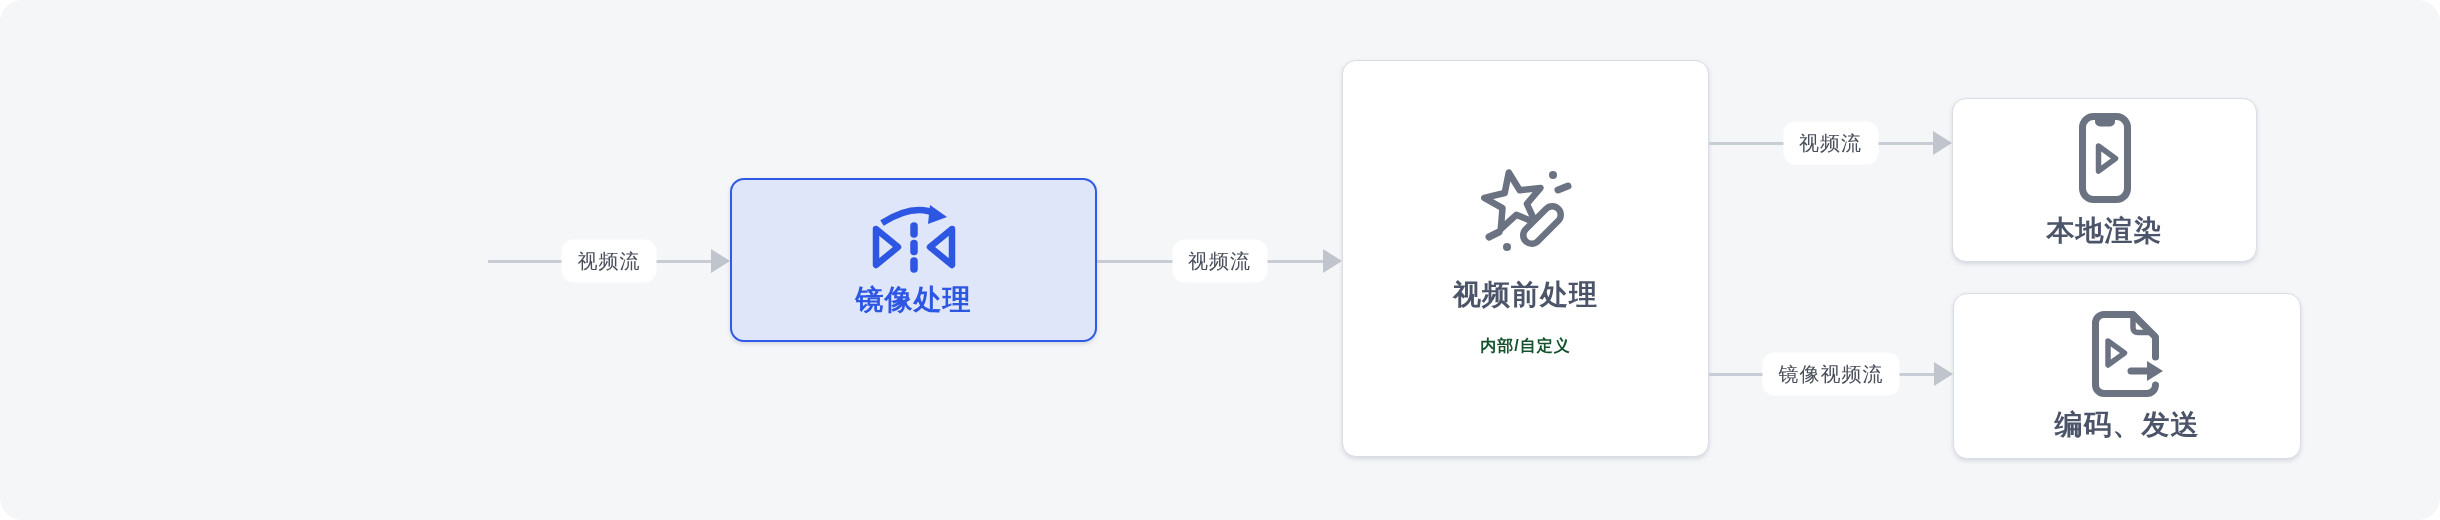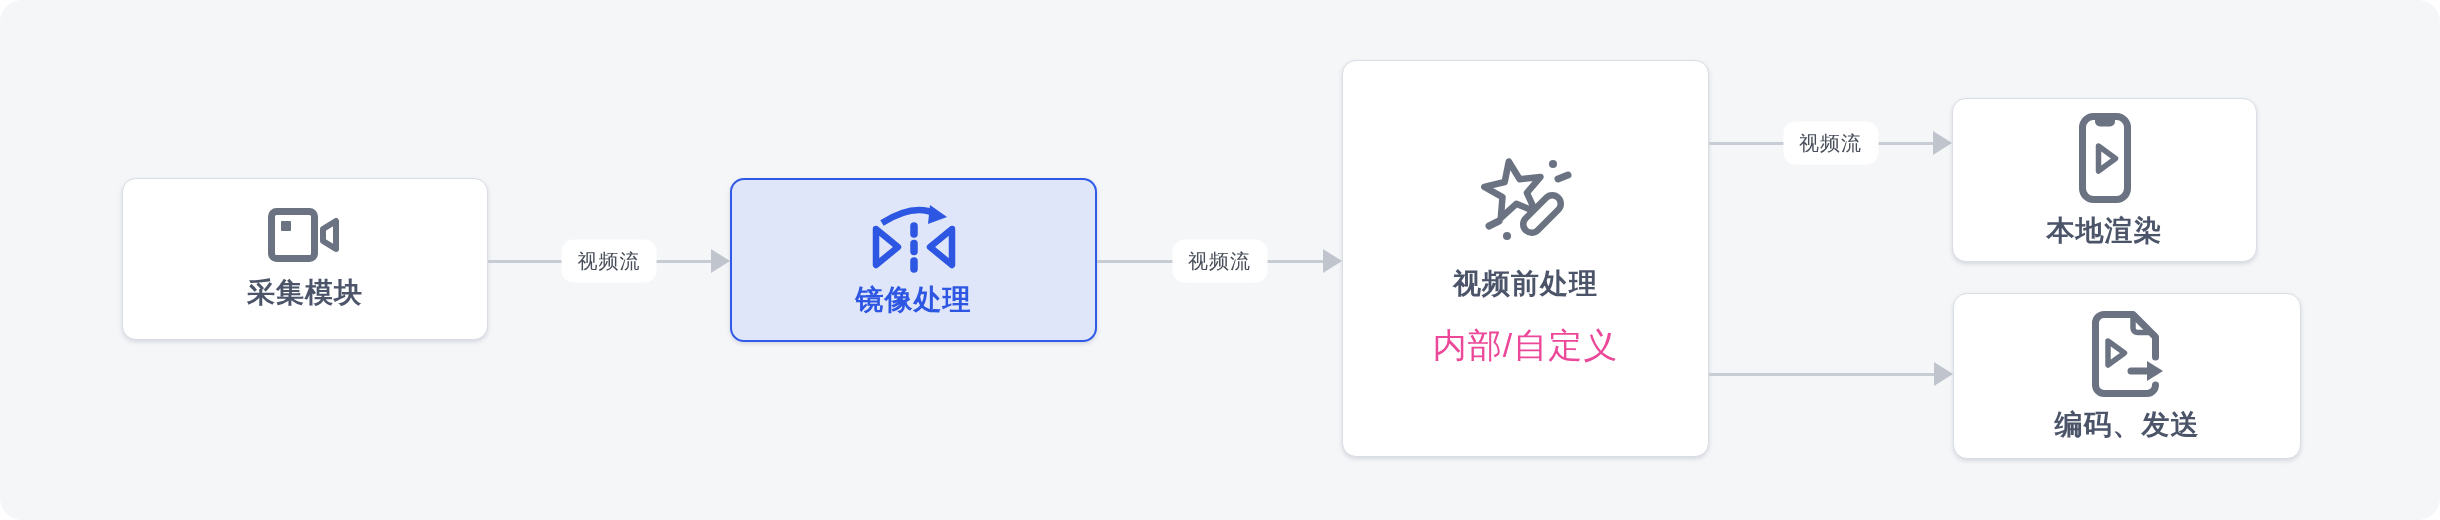--- a/index.html
+++ b/index.html
@@ -26,23 +26,23 @@
     color: #6b7383;
   }
   .node .label {
     font-size: 28px;
     font-weight: 600;
     color: #4b5468;
     letter-spacing: 1px;
     line-height: 1.2;
   }
   .node .sublabel {
-    font-size: 34px;
-    font-weight: 400;
-    color: #ec4899;
+    font-size: 16px;
+    font-weight: 700;
+    color: #14532d;
     letter-spacing: 1px;
     line-height: 1.2;
   }
   .node svg { display: block; }
   #node-capture       { left: 122px;  top: 178px; width: 366px; height: 162px; gap: 14px; }
   #node-mirror        { left: 730px;  top: 178px; width: 367px; height: 164px; gap: 8px;
                         background: #dfe6fa; border: 2px solid #2f5ae8; color: #2d56e2; }
   #node-mirror .label { color: #2d56e2; }
   #node-preprocess    { left: 1342px; top: 60px;  width: 367px; height: 397px; gap: 24px; }
   #node-local-render  { left: 1952px; top: 61px;  width: 305px; height: 164px; gap: 11px; margin-top: 37px; }
@@ -86,28 +86,20 @@
   #edge-1 { left: 488px;  top: 231px; width: 242px; }
   #edge-2 { left: 1097px; top: 231px; width: 245px; }
   #edge-3 { left: 1709px; top: 113px; width: 243px; }
   #edge-4 { left: 1709px; top: 344px; width: 244px; }
 </style>
 </head>
 <body>
 
 <div class="canvas">
 
-  <div class="node" id="node-capture">
-    <svg width="74" height="54" viewBox="0 0 74 54" fill="none" stroke="currentColor">
-      <rect x="3.5" y="3.5" width="43" height="47" rx="5" stroke-width="7"></rect>
-      <rect x="13" y="13" width="10" height="10" rx="1" fill="currentColor" stroke="none"></rect>
-      <path d="M55 21 L68 13 V41 L55 33 Z" stroke-width="6" stroke-linejoin="round"></path>
-    </svg>
-    <div class="label">采集模块</div>
-  </div>
 
   <div class="edge" id="edge-1">
     <div class="line"></div>
     <div class="head"></div>
     <div class="pill">视频流</div>
   </div>
 
   <div class="node" id="node-mirror">
     <svg width="84" height="72" viewBox="0 0 84 72" fill="none" stroke="currentColor">
       <path d="M4 26 L26 44 L4 62 Z" stroke-width="6.5" stroke-linejoin="round"></path>
@@ -149,20 +141,21 @@
       <rect x="3.5" y="3.5" width="45" height="83" rx="11" stroke-width="7"></rect>
       <path d="M16 4 h20 v4.5 a5 5 0 0 1 -5 5 h-10 a5 5 0 0 1 -5 -5 z" fill="currentColor" stroke="none"></path>
       <path d="M19.5 33 L36.5 45.5 L19.5 58 Z" stroke-width="5.5" stroke-linejoin="round"></path>
     </svg>
     <div class="label">本地渲染</div>
   </div>
 
   <div class="edge" id="edge-4">
     <div class="line"></div>
     <div class="head"></div>
+    <div class="pill">镜像视频流</div>
   </div>
 
   <div class="node" id="node-encode-send">
     <svg width="76" height="86" viewBox="0 0 76 86" fill="none" stroke="currentColor">
       <path d="M66.5 46 V26 L44 3.5 H15 A8.5 8.5 0 0 0 6.5 12 V74 A8.5 8.5 0 0 0 15 82.5 H58 A8.5 8.5 0 0 0 66.5 74" stroke-width="7" stroke-linecap="round" stroke-linejoin="round"></path>
       <path d="M44 5 V17 A4.5 4.5 0 0 0 48.5 21.5 H61" stroke-width="5.5" stroke-linecap="round"></path>
       <path d="M19 30 L35.5 42 L19 54 Z" stroke-width="5.5" stroke-linejoin="round"></path>
       <line x1="42" y1="60" x2="60" y2="60" stroke-width="7" stroke-linecap="round"></line>
       <polygon points="58,50 74,60 58,70" fill="currentColor" stroke="none"></polygon>
     </svg>

